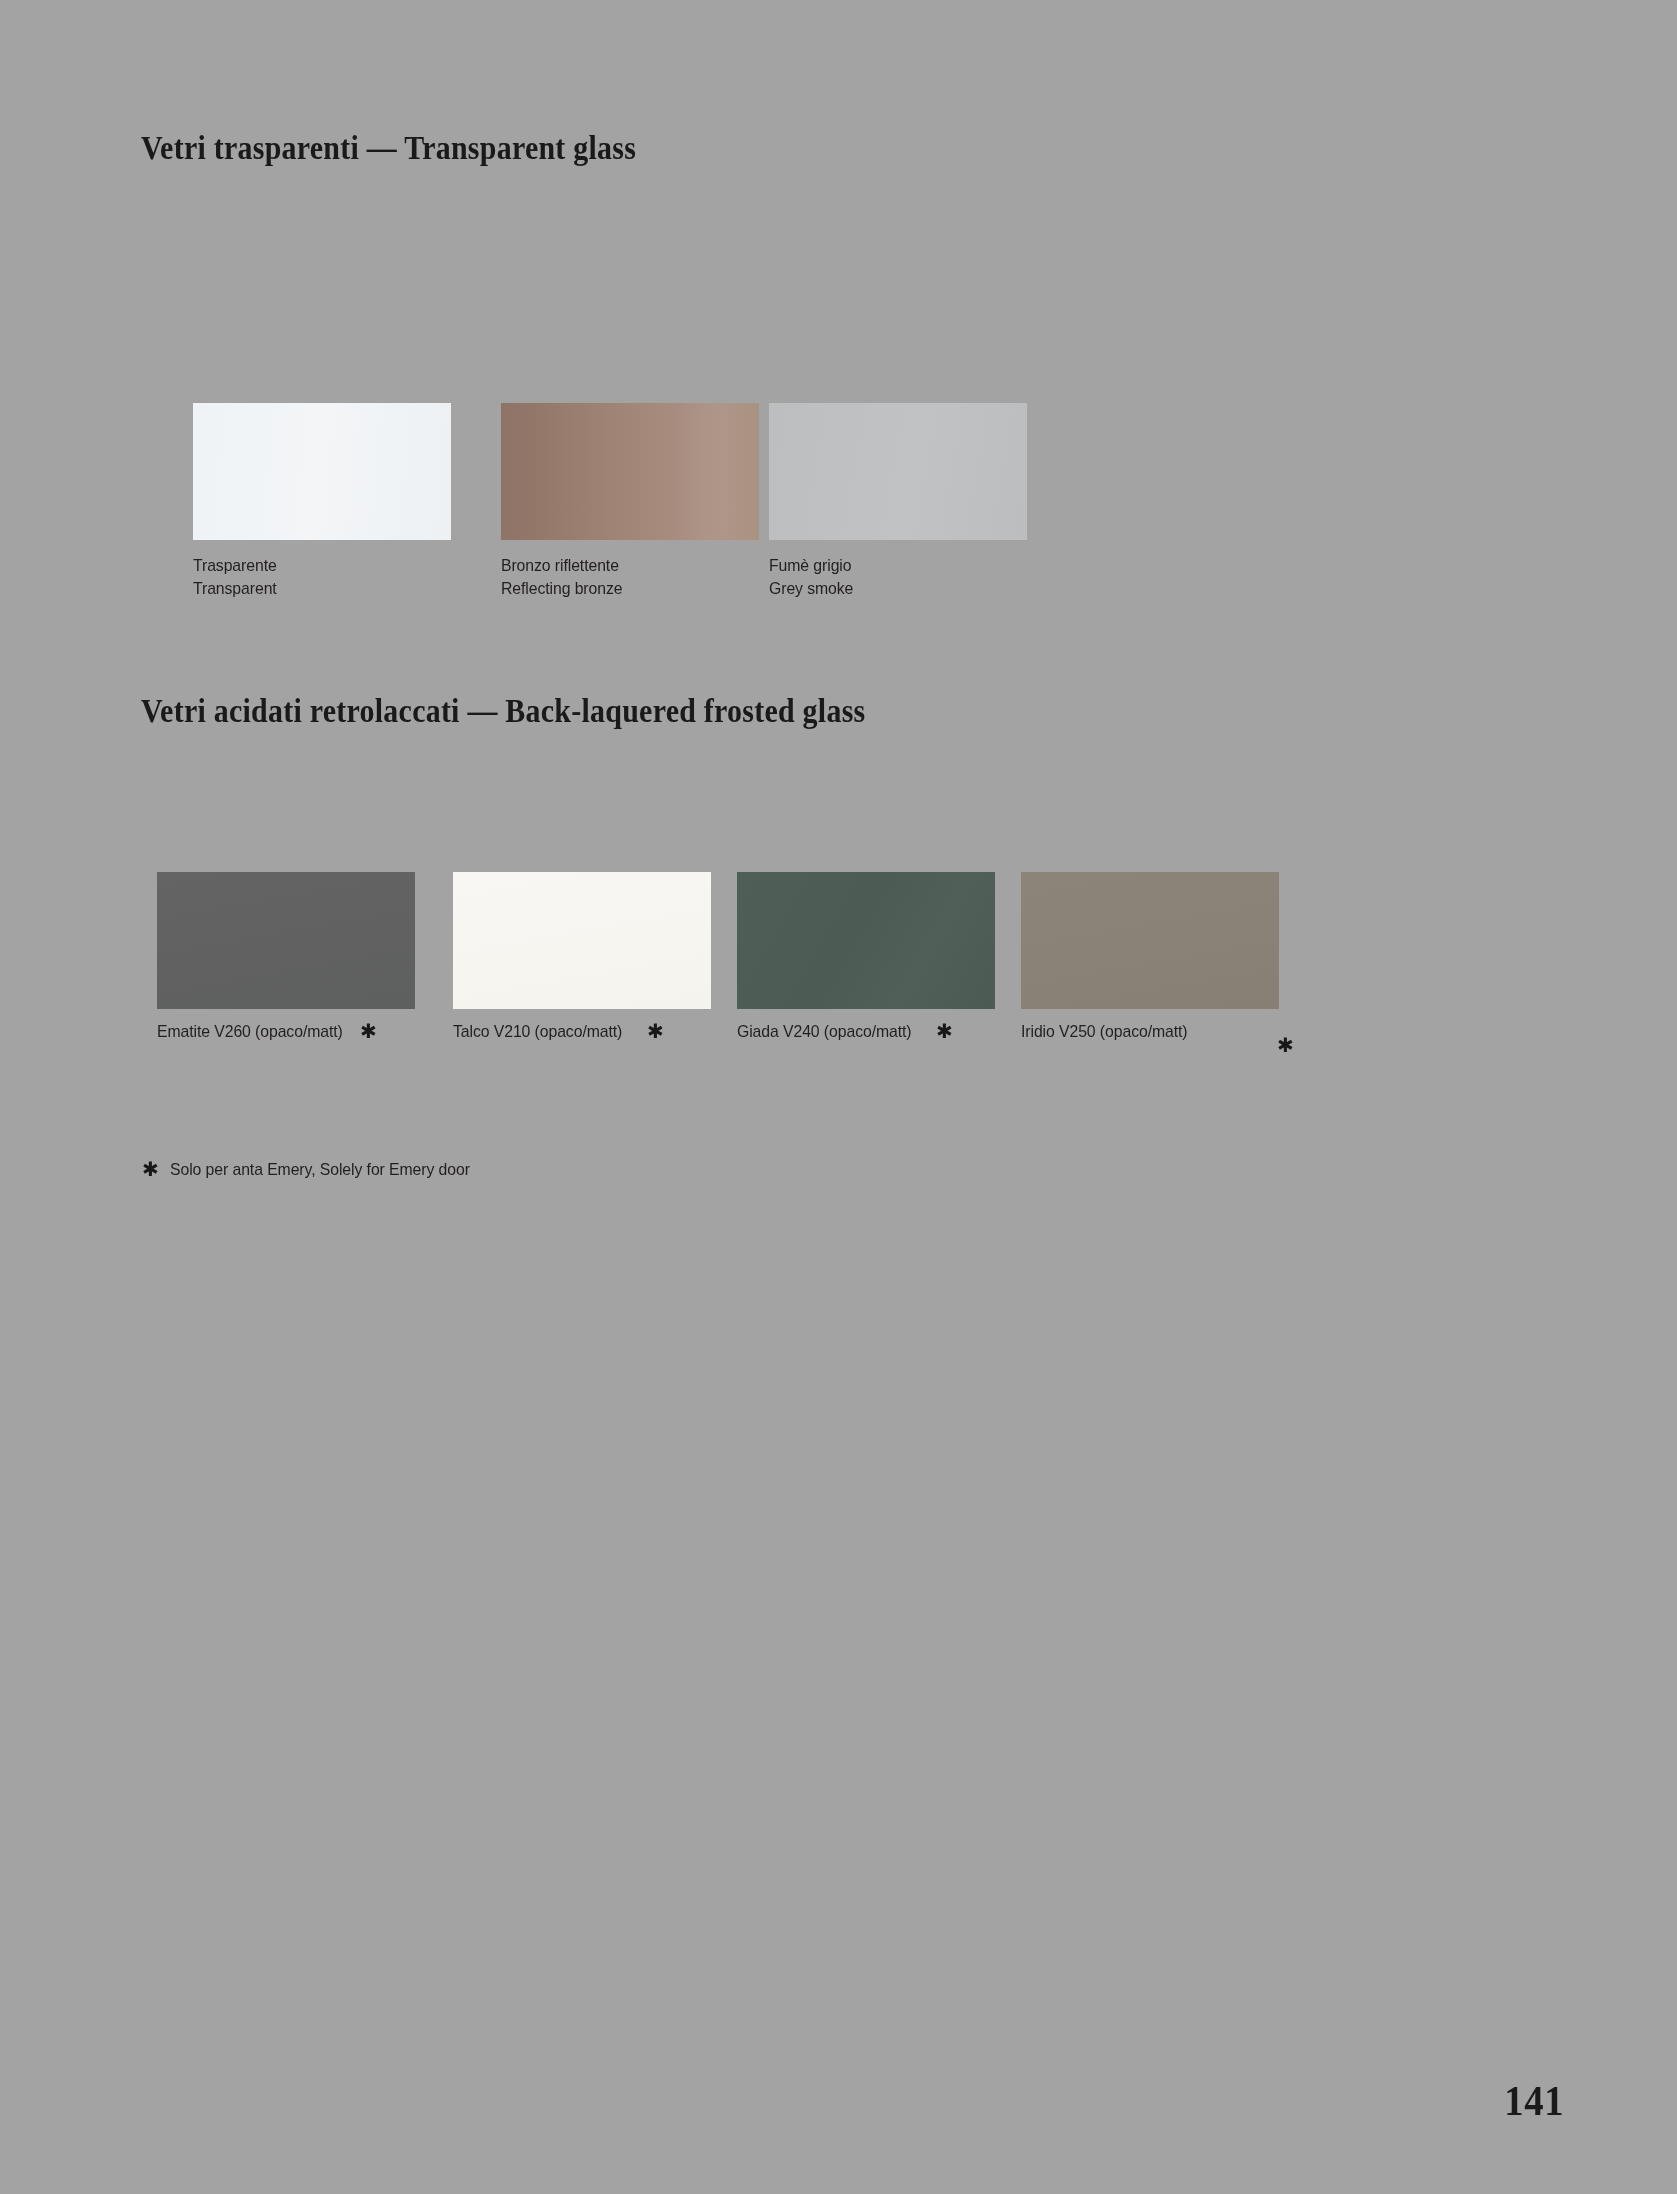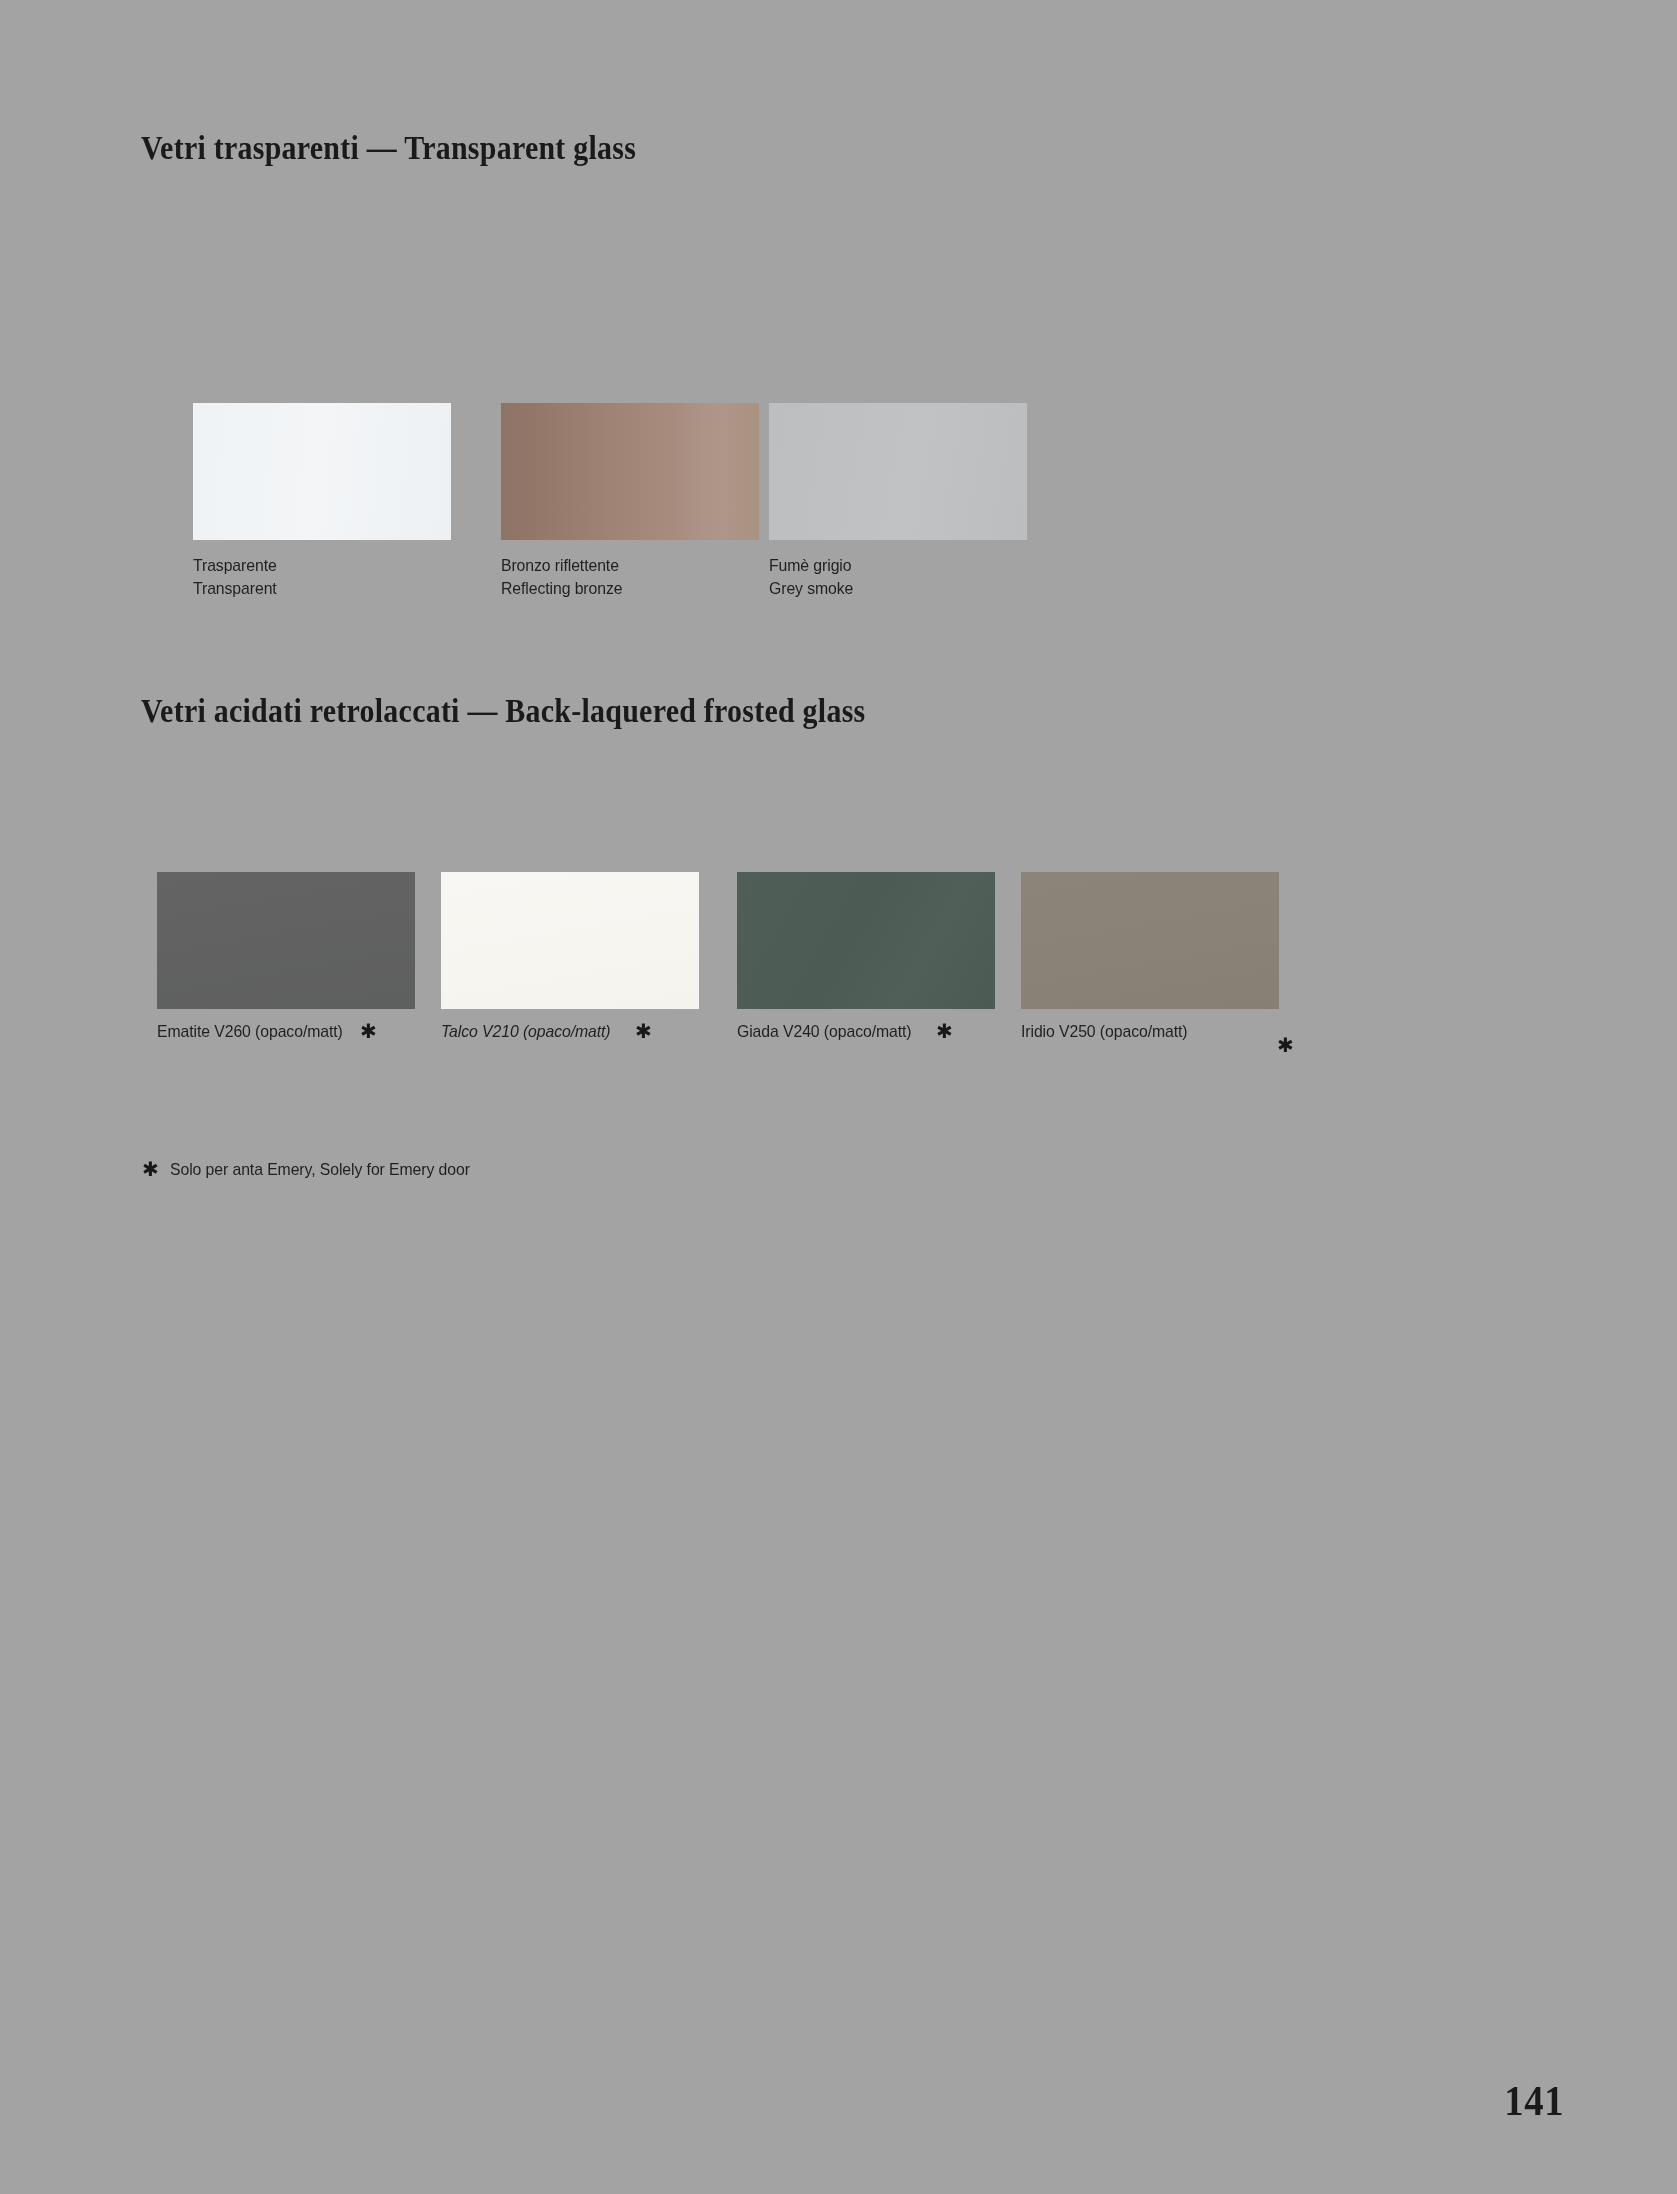--- a/index.html
+++ b/index.html
@@ -182,21 +182,21 @@
   <div class="swatch-row" id="row-frosted">
 
     <div class="swatch-cell" style="left:16px;">
       <span class="swatch-chip" id="chip-f0" style="background: linear-gradient(170deg, rgb(99, 100, 99) 0%, rgb(97, 98, 97) 35%, rgb(94, 96, 95) 100%);"></span>
       <div class="swatch-label-row">
         <span class="swatch-label">Ematite V260 (opaco/matt)</span>
         <span class="swatch-star" style="left:203px; top:-0.7px;">✱</span>
       </div>
     </div>
 
-    <div class="swatch-cell" style="left:300px;font-style:italic;">
+    <div class="swatch-cell" style="left:312px;">
       <span class="swatch-chip" id="chip-f1" style="background: linear-gradient(170deg, rgb(248, 247, 243) 0%, rgb(246, 245, 240) 60%, rgb(244, 243, 238) 100%);"></span>
       <div class="swatch-label-row">
         <span class="swatch-label">Talco V210 (opaco/matt)</span>
         <span class="swatch-star" style="left:194px; top:-0.7px;">✱</span>
       </div>
     </div>
 
     <div class="swatch-cell" style="left:596px;">
       <span class="swatch-chip" id="chip-f2" style="background: linear-gradient(120deg, rgb(79, 95, 87) 0%, rgb(76, 92, 84) 45%, rgb(80, 95, 88) 70%, rgb(75, 91, 83) 100%);"></span>
       <div class="swatch-label-row">

